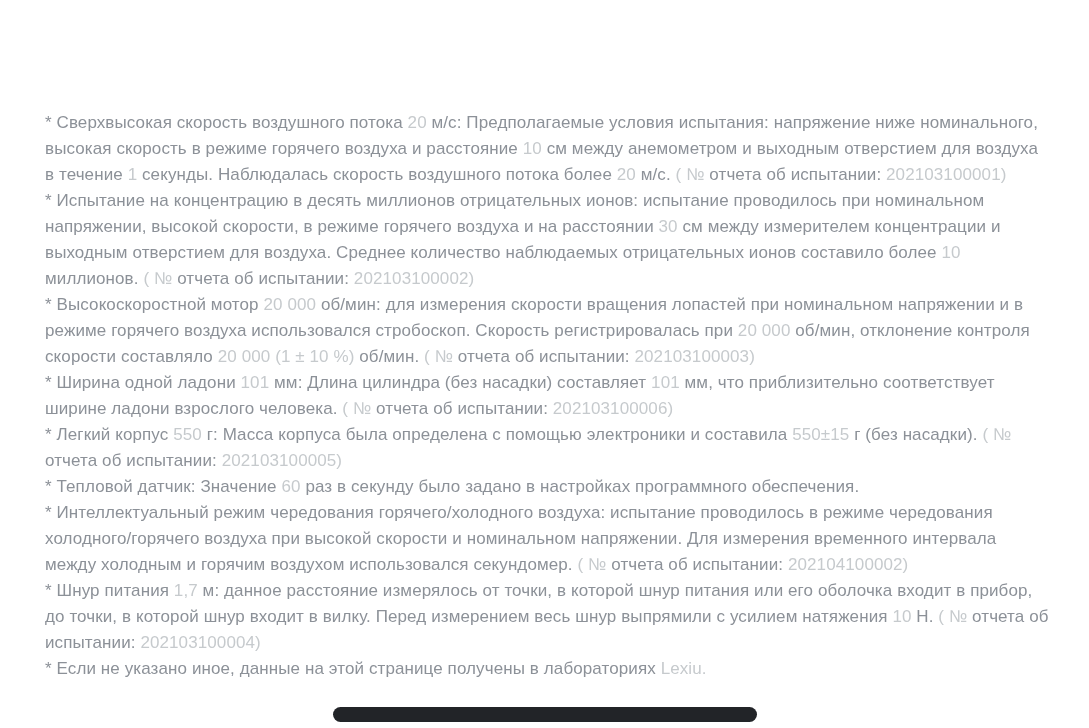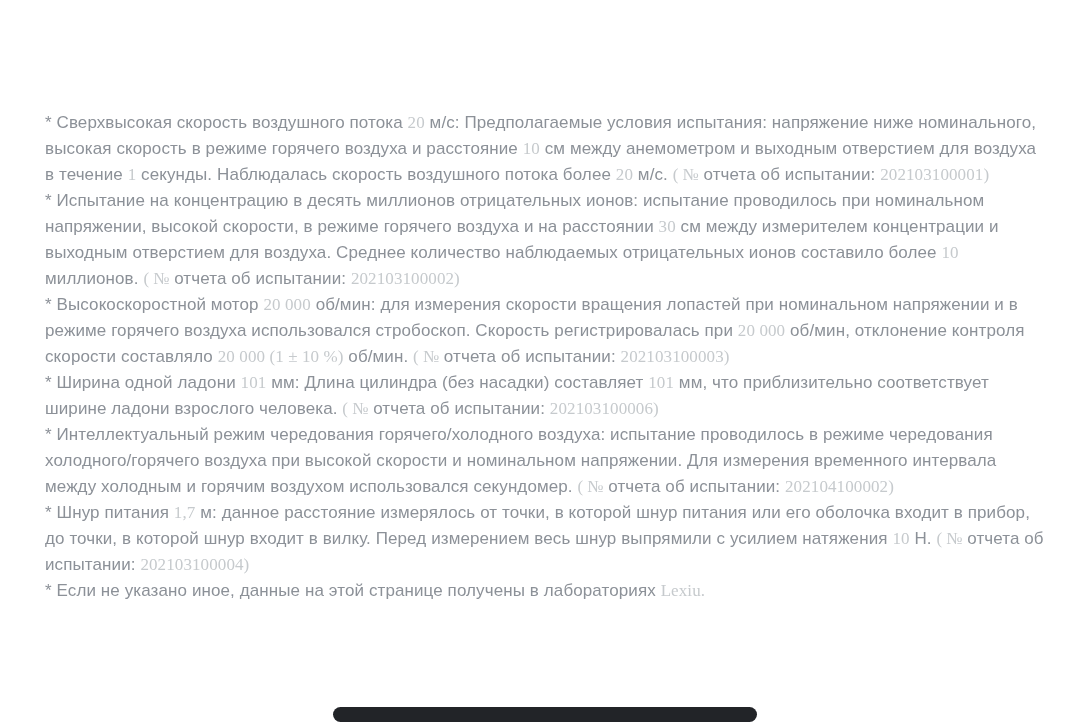--- a/index.html
+++ b/index.html
@@ -26,21 +26,20 @@
   p.note {
     margin: 0;
     padding: 0;
     font-size: 17px;
     line-height: 26px;
     color: var(--text, #8c9198);
     letter-spacing: 0.1px;
   }
   p.note .muted {
     color: var(--muted, #c6cacd);
-    font-family: Liberation Serif, serif;
   }
   .home-bar {
     position: absolute;
     left: 50%;
     transform: translateX(-50%);
     bottom: 6px;
     width: 424px;
     height: 15px;
     border-radius: 8px;
     background: var(--bar, #222428);
@@ -48,18 +47,20 @@
 </style>
 </head>
 <body>
 
 <div class="page">
   <div class="notes-wrap">
       <p class="note"><span class="normal">* Сверхвысокая скорость воздушного потока </span><span class="muted">20</span><span class="normal"> м/с: Предполагаемые условия испытания: напряжение ниже номинального, высокая скорость в режиме горячего воздуха и расстояние </span><span class="muted">10</span><span class="normal"> см между анемометром и выходным отверстием для воздуха в течение </span><span class="muted">1</span><span class="normal"> секунды. Наблюдалась скорость воздушного потока более </span><span class="muted">20</span><span class="normal"> м/с. </span><span class="muted">( № </span><span class="normal">отчета об испытании: </span><span class="muted">202103100001)</span></p>
       <p class="note"><span class="normal">* Испытание на концентрацию в десять миллионов отрицательных ионов: испытание проводилось при номинальном напряжении, высокой скорости, в режиме горячего воздуха и на расстоянии </span><span class="muted">30</span><span class="normal"> см между измерителем концентрации и выходным отверстием для воздуха. Среднее количество наблюдаемых отрицательных ионов составило более </span><span class="muted">10</span><span class="normal"> миллионов. </span><span class="muted">( № </span><span class="normal">отчета об испытании: </span><span class="muted">202103100002)</span></p>
       <p class="note"><span class="normal">* Высокоскоростной мотор </span><span class="muted">20 000</span><span class="normal"> об/мин: для измерения скорости вращения лопастей при номинальном напряжении и в режиме горячего воздуха использовался стробоскоп. Скорость регистрировалась при </span><span class="muted">20 000</span><span class="normal"> об/мин, отклонение контроля скорости составляло </span><span class="muted">20 000 (1 ± 10 %)</span><span class="normal"> об/мин. </span><span class="muted">( № </span><span class="normal">отчета об испытании: </span><span class="muted">202103100003)</span></p>
       <p class="note"><span class="normal">* Ширина одной ладони </span><span class="muted">101</span><span class="normal"> мм: Длина цилиндра (без насадки) составляет </span><span class="muted">101</span><span class="normal"> мм, что приблизительно соответствует ширине ладони взрослого человека. </span><span class="muted">( № </span><span class="normal">отчета об испытании: </span><span class="muted">202103100006)</span></p>
+      <p class="note"><span class="normal">* Легкий корпус </span><span class="muted">550</span><span class="normal"> г: Масса корпуса была определена с помощью электроники и составила </span><span class="muted">550±15</span><span class="normal"> г (без насадки). </span><span class="muted">( № </span><span class="normal">отчета об испытании: </span><span class="muted">202103100005)</span></p>
+      <p class="note"><span class="normal">* Тепловой датчик: Значение </span><span class="muted">60</span><span class="normal"> раз в секунду было задано в настройках программного обеспечения.</span></p>
       <p class="note"><span class="normal">* Интеллектуальный режим чередования горячего/холодного воздуха: испытание проводилось в режиме чередования холодного/горячего воздуха при высокой скорости и номинальном напряжении. Для измерения временного интервала между холодным и горячим воздухом использовался секундомер. </span><span class="muted">( № </span><span class="normal">отчета об испытании: </span><span class="muted">202104100002)</span></p>
       <p class="note"><span class="normal">* Шнур питания </span><span class="muted">1,7</span><span class="normal"> м: данное расстояние измерялось от точки, в которой шнур питания или его оболочка входит в прибор, до точки, в которой шнур входит в вилку. Перед измерением весь шнур выпрямили с усилием натяжения </span><span class="muted">10</span><span class="normal"> Н. </span><span class="muted">( № </span><span class="normal">отчета об испытании: </span><span class="muted">202103100004)</span></p>
       <p class="note"><span class="normal">* Если не указано иное, данные на этой странице получены в лабораториях </span><span class="muted">Lexiu.</span></p>
     </div>
   <div class="home-bar"></div>
 </div>
 
 </body></html>

